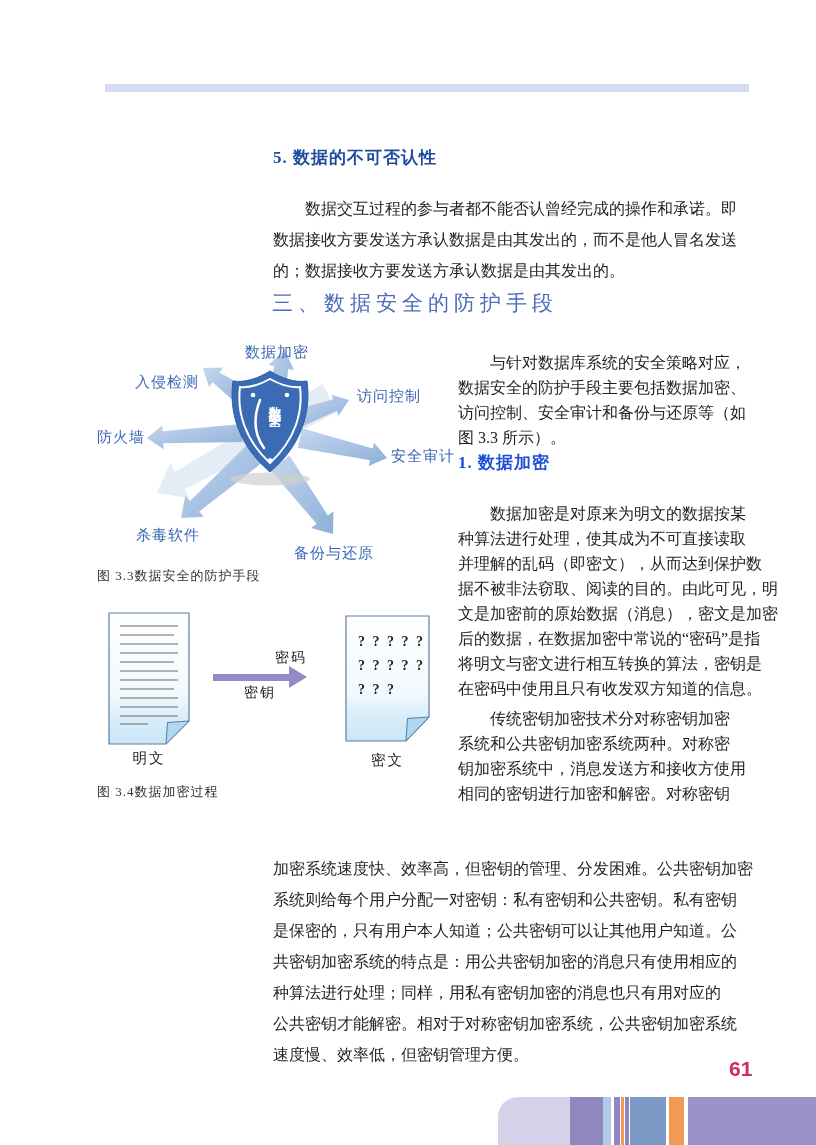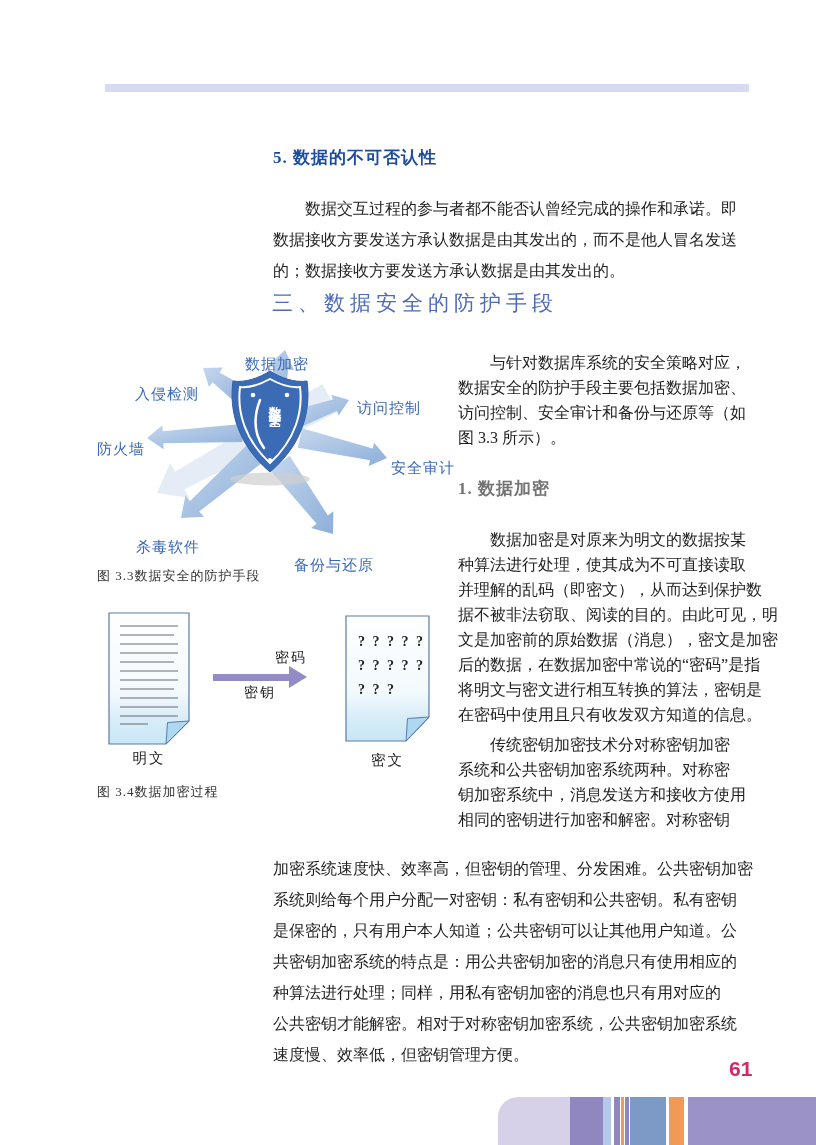--- a/index.html
+++ b/index.html
@@ -17,28 +17,28 @@
 
   
   .tline{white-space:nowrap;font-size:16px;line-height:31px;color:#1f1f1f;}
   .rcline{white-space:nowrap;font-size:16px;line-height:25px;color:#1f1f1f;}
   .ind{text-indent:32px;}
   #para1{left:273px;top:193px;width:470px;}
   #bpara{left:273px;top:853px;width:470px;}
 
   
   #rcol{left:458px;top:350px;width:300px;}
-  #rcol .rch{margin-top:26px;margin-bottom:25px;font-size:17px;font-weight:bold;color:#737373;
+  #rcol .rch{margin-bottom:25px;font-size:17px;font-weight:bold;color:#1d4ed8;
              letter-spacing:1px;line-height:26px;}
   #rcol .p3{margin-top:5px;}
 
   
   #fig33{left:95px;top:338px;width:365px;height:230px;}
   #fig33 svg{position:absolute;left:0;top:0;}
-  .flabel{position:absolute;font-size:15px;color:#3c69b5;letter-spacing:1px;white-space:nowrap;margin-top:12px;}
+  .flabel{position:absolute;font-size:15px;color:#3c69b5;letter-spacing:1px;white-space:nowrap;}
   .shield-text{position:absolute;left:162px;top:58px;width:26px;height:76px;writing-mode:vertical-rl;
                text-orientation:upright;color:#ffffff;font-size:12.5px;font-weight:bold;letter-spacing:3px;
                font-family:"Liberation Sans","DejaVu Sans",sans-serif;}
   .figcap{font-size:13px;color:#333333;letter-spacing:1px;white-space:nowrap;}
   .figcap .tag{}
   #fig33cap{left:97px;top:567px;}
   #fig34cap{left:97px;top:783px;text-align:right;}
 
   
   #fig34{left:95px;top:608px;width:352px;height:175px;}

